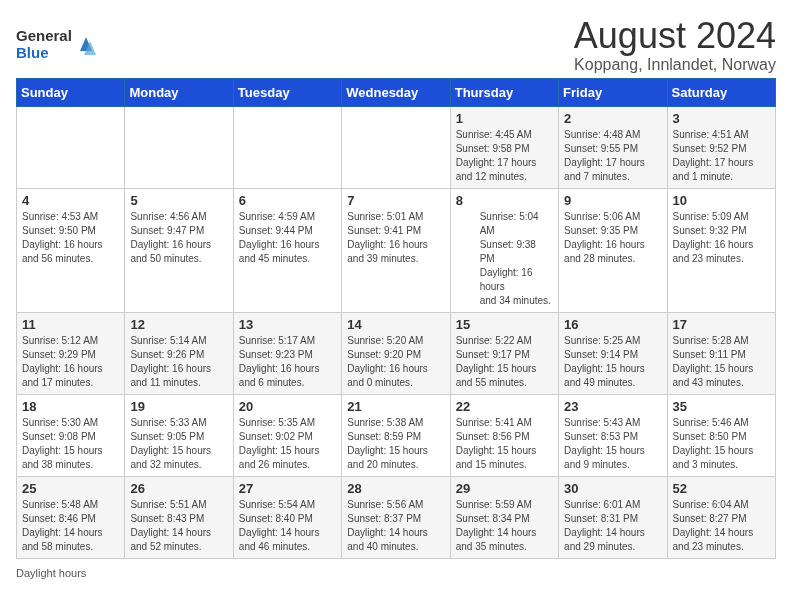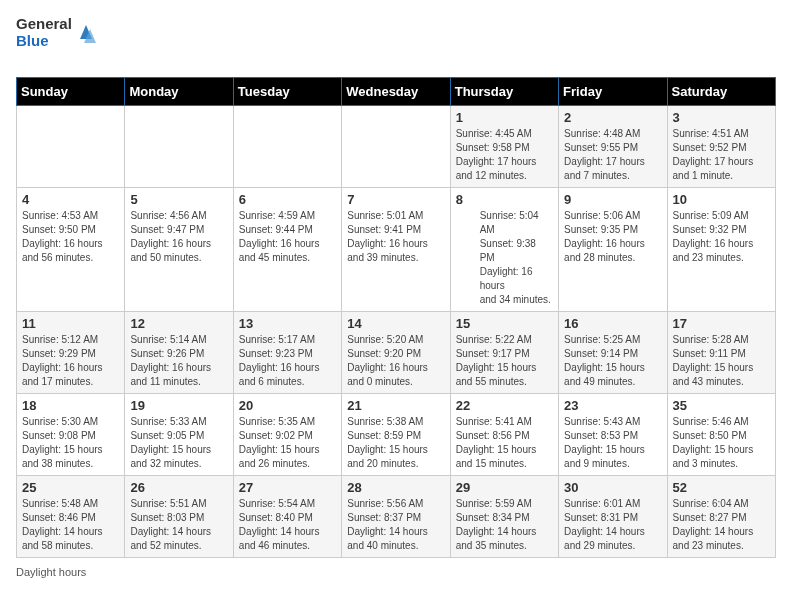--- a/index.html
+++ b/index.html
@@ -7,21 +7,21 @@
       font-family: Arial, sans-serif;
       background: #fff;
       width: 792px;
       min-height: 612px;
       padding: 16px;
     }
     .header-area {
       display: flex;
       justify-content: space-between;
       align-items: center;
-      margin-bottom: 28px;
+      margin-bottom: 4px;
     }
     .logo {
       display: flex;
       align-items: center;
       gap: 4px;
     }
     .title-area {
       text-align: right;
     }
     .main-title {
@@ -33,21 +33,21 @@
     .subtitle {
       font-size: 16px;
       color: #555;
     }
     .calendar {
       width: 100%;
       border-collapse: collapse;
       font-size: 11px;
     }
     .calendar thead th {
-      background: #000000;
+      background: #1d4ed8;
       color: #fff;
       font-weight: bold;
       padding: 6px 4px;
       text-align: left;
       border: 1px solid #2069a8;
       font-size: 13px;
     }
     .calendar tbody td {
       border: 1px solid #ccc;
       vertical-align: top;
@@ -96,20 +96,24 @@
       <div style="display:flex;flex-direction:column;line-height:1.1;">
         <span style="font-size:15px;font-weight:bold;color:#333;">General</span>
         <span style="font-size:15px;font-weight:bold;color:#1a6bbf;">Blue</span>
       </div>
       <svg width="24" height="24" viewBox="0 0 24 24">
         <polygon points="6,18 18,18 12,4" fill="#2e7dbf"></polygon>
         <polygon points="10,22 22,22 16,8" fill="#5ba3d9" opacity="0.7"></polygon>
       </svg>
     </div>
   </div>
+  <div class="title-area">
+    <div class="main-title">August 2024</div>
+    <div class="subtitle">Koppang, Innlandet, Norway</div>
+  </div>
 </div>
 
 <table class="calendar">
   <thead>
     <tr>
     <th>Sunday</th>
         <th>Monday</th>
         <th>Tuesday</th>
         <th>Wednesday</th>
         <th>Thursday</th>
@@ -302,21 +306,21 @@
         <td>
           <span class="day-number">25</span>
           <div class="day-info" style="white-space: pre-line;">Sunrise: 5:48 AM
 Sunset: 8:46 PM
 Daylight: 14 hours
 and 58 minutes.</div>
         </td>
         <td>
           <span class="day-number">26</span>
           <div class="day-info" style="white-space: pre-line;">Sunrise: 5:51 AM
-Sunset: 8:03 PM
+Sunset: 8:43 PM
 Daylight: 14 hours
 and 52 minutes.</div>
         </td>
         <td>
           <span class="day-number">27</span>
           <div class="day-info" style="white-space: pre-line;">Sunrise: 5:54 AM
 Sunset: 8:40 PM
 Daylight: 14 hours
 and 46 minutes.</div>
         </td>

